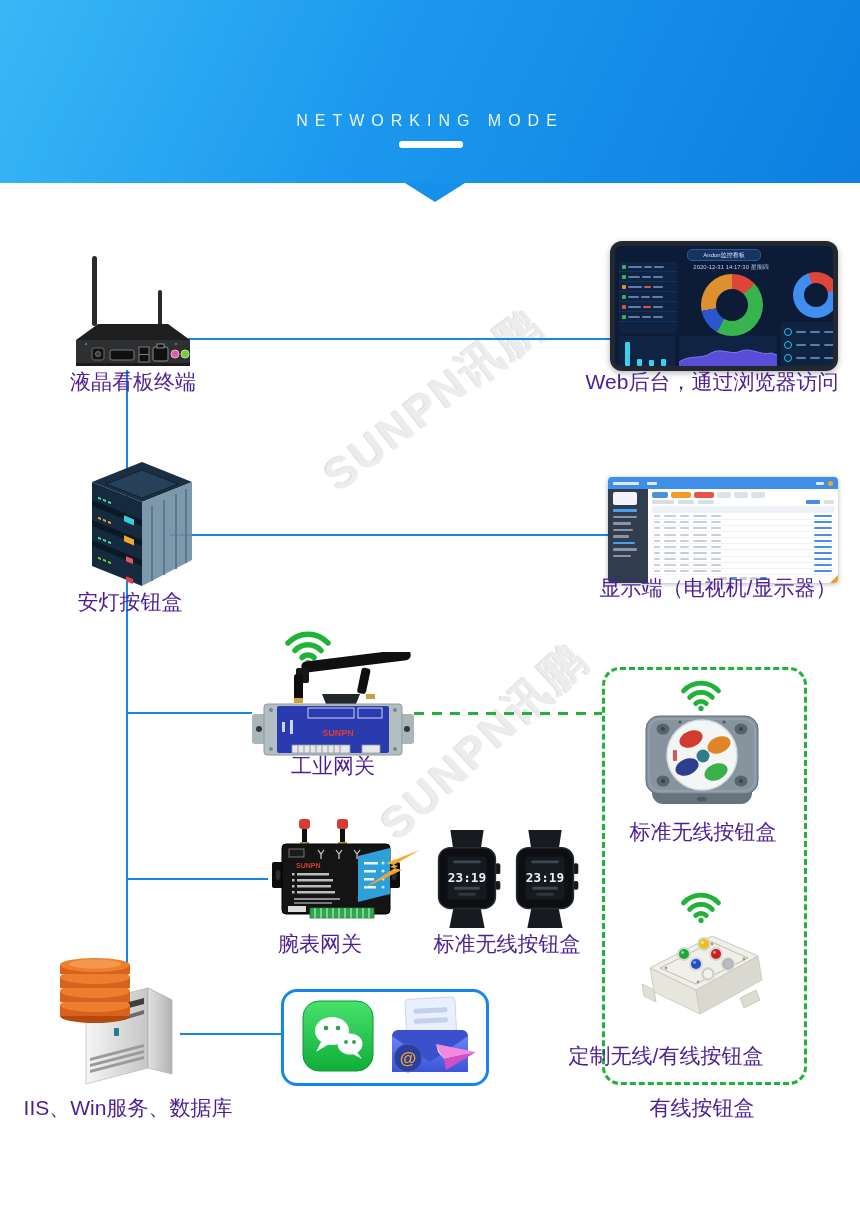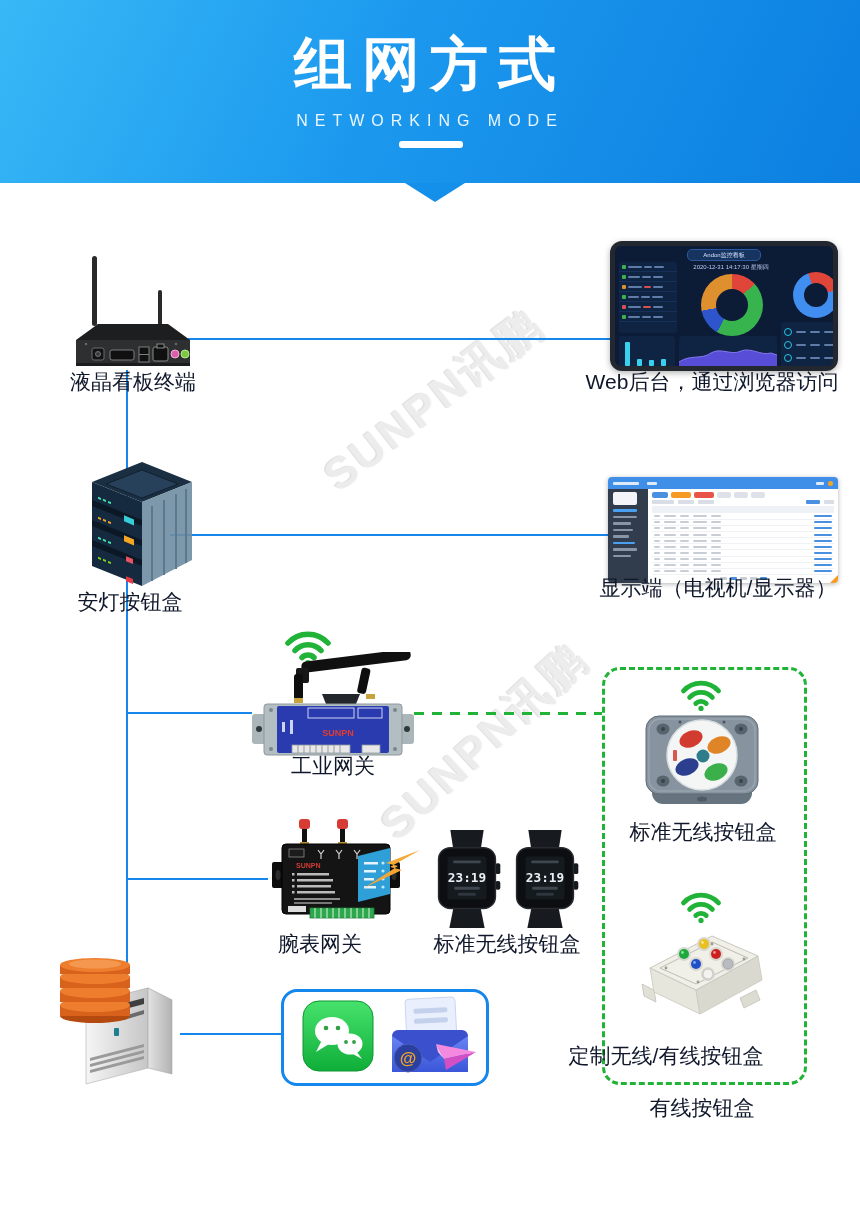--- a/index.html
+++ b/index.html
@@ -21,21 +21,21 @@
   .wm{position:absolute;font-size:44px;font-weight:bold;letter-spacing:3px;color:#ececec;
       text-shadow:1px 1px 0 #fafafa,-1px -1px 1px #dcdcdc;transform-origin:0 50%;
       z-index:0;white-space:nowrap;pointer-events:none;}
   
   .bl{position:absolute;background:#1586ec;z-index:1;}
   .gd{position:absolute;height:3px;z-index:1;
       background:repeating-linear-gradient(90deg,#21b338 0 10px,transparent 10px 18px);}
   .gbox{position:absolute;border:3px dashed #21b338;border-radius:18px;z-index:1;}
   .bbox{position:absolute;border:3px solid #1586ec;border-radius:16px;z-index:1;}
   
-  .lbl{position:absolute;transform:translateX(-50%);font-size:21px;color:#0f172a;
+  .lbl{position:absolute;transform:translateX(-50%);font-size:21px;color:#4c1d95;
        white-space:nowrap;z-index:3;}
   .dev{z-index:2;}
   
   .tablet{left:610px;top:241px;width:228px;height:130px;background:#232830;border-radius:12px;
           padding:5px;box-sizing:border-box;box-shadow:0 2px 6px rgba(0,0,0,.3);z-index:2;}
   .tab-screen{position:relative;width:100%;height:100%;background:#0c1b36;border-radius:6px;overflow:hidden;}
   .db-pill{position:absolute;left:50%;top:3px;transform:translateX(-50%);min-width:64px;height:10px;
            background:#17335f;border:1px solid #2c5a9c;border-radius:5px;color:#cfe3ff;
            font-size:6px;line-height:10px;text-align:center;padding:0 4px;white-space:nowrap;}
   .db-date{position:absolute;left:66px;top:17px;width:100px;text-align:center;color:#b9cdf2;
@@ -91,21 +91,20 @@
   .pager i.b{background:#4a90e2;}
   .win-corner{position:absolute;right:0;bottom:0;width:0;height:0;
               border-left:8px solid transparent;border-bottom:8px solid #f59a23;}
 </style>
 </head>
 <body>
 
 <div id="canvas">
 
   <div class="abs hdr"></div>
-  <div class="abs hdr-title">组网方式</div>
   <div class="abs hdr-sub">NETWORKING MODE</div>
   <div class="abs hdr-bar"></div>
   <div class="abs hdr-tri"></div>
 
   <div class="wm" style="left:330px;top:452px;transform:rotate(-38deg);">SUNPN讯鹏</div>
   <div class="wm" style="left:388px;top:802px;transform:rotate(-43deg);">SUNPN讯鹏</div>
 
   <div class="bl" style="left:188px;top:338px;width:424px;height:2px;"></div>
   <div class="bl" style="left:126px;top:370px;width:2px;height:620px;"></div>
   <div class="bl" style="left:170px;top:534px;width:438px;height:2px;"></div>
@@ -656,14 +655,15 @@
         <ellipse cx="43" cy="47" rx="35" ry="7" fill="#ee7e2e"></ellipse>
       <rect x="8" y="33" width="70" height="11" fill="#d8611c"></rect>
         <ellipse cx="43" cy="33" rx="35" ry="7" fill="#ee7e2e"></ellipse>
       <rect x="8" y="19" width="70" height="11" fill="#d8611c"></rect>
         <ellipse cx="43" cy="19" rx="35" ry="7" fill="#ee7e2e"></ellipse>
       <rect x="8" y="7" width="70" height="9" fill="#d8611c"></rect>
         <ellipse cx="43" cy="7" rx="35" ry="7" fill="#ee7e2e"></ellipse>
       <ellipse cx="43" cy="6" rx="26" ry="4.5" fill="#f5984f"></ellipse>
     </g>
   </svg>
+  <div class="lbl" style="left:128px;top:1094px;">IIS、Win服务、数据库</div>
 
 </div>
 
 </body></html>

